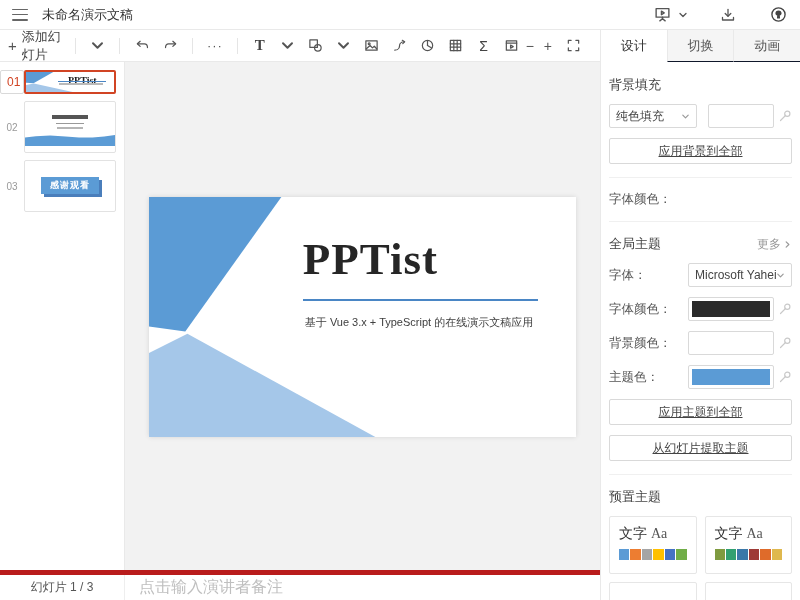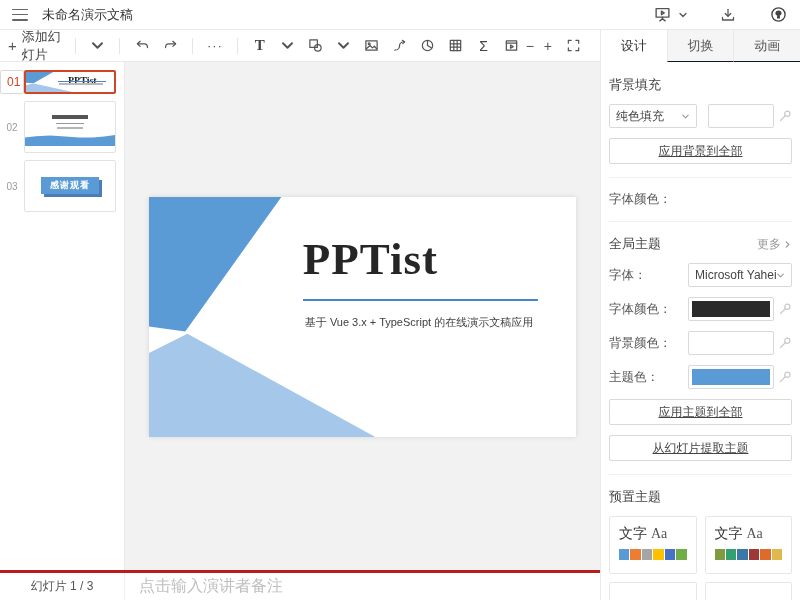--- a/index.html
+++ b/index.html
@@ -66,21 +66,21 @@
 
   .t3-btn { position:absolute; left:18%; top:32%; width:64%; height:34%; display:flex; align-items:center; justify-content:center; color:#fff; font-size:9px; font-weight:bold; letter-spacing:1px; }
 
   .canvas { flex:1; background:#f2f2f2; position:relative; overflow:hidden; }
   .slide { position:absolute; left:24px; top:135px; width:427px; height:240px; background:#fff; box-shadow:0 0 5px rgba(0,0,0,0.12); }
   .slide-title { position:absolute; left:36%; top:16%; width:56%; font-family:"Liberation Serif","DejaVu Serif",serif; font-weight:bold; font-size:45px; color:#262626; letter-spacing:1px; line-height:1.1; }
   .slide-rule { position:absolute; left:36%; top:42.5%; width:55%; height:1.5px; background:#4a86c5; }
   .slide-subtitle { position:absolute; left:36.5%; top:49%; width:58%; font-size:11px; color:#404040; }
 
   
-  .statusbar { height:30px; flex:0 0 30px; display:flex; border-top:3px solid #b91c1c; background:#fff; }
+  .statusbar { height:30px; flex:0 0 30px; display:flex; border-top:5px solid #b91c1c; background:#fff; }
   .slide-indicator { width:125px; flex:0 0 125px; display:flex; align-items:center; justify-content:center; font-size:12px; color:#555; border-right:1px solid #eee; }
   .notes { flex:1; display:flex; align-items:center; padding-left:14px; font-size:16px; color:#bfbfbf; cursor:text; }
 
   
   .panel-body { flex:1; background:#fff; padding:14px 8px 0 8px; overflow:hidden; }
   .sec-label { font-size:13px; color:#444; margin-bottom:10px; }
   .row { display:flex; align-items:center; margin-bottom:10px; }
   .row-between { justify-content:space-between; }
   .sel { height:24px; border:1px solid #d9d9d9; border-radius:2px; display:flex; align-items:center; padding:0 6px; font-size:12px; color:#444; background:#fff; cursor:pointer; }
   .sel .sel-txt { flex:1; white-space:nowrap; overflow:hidden; }

